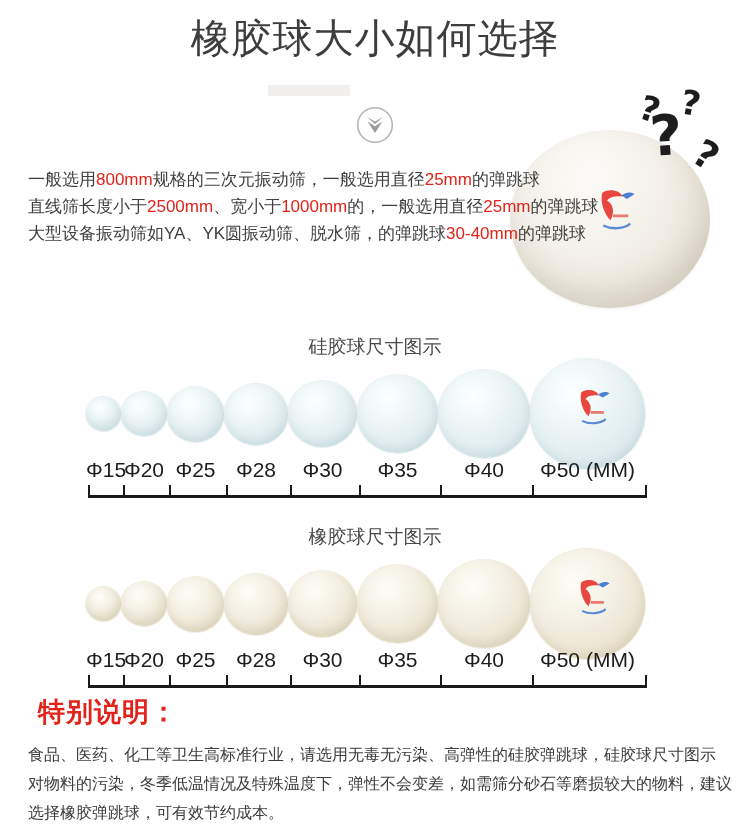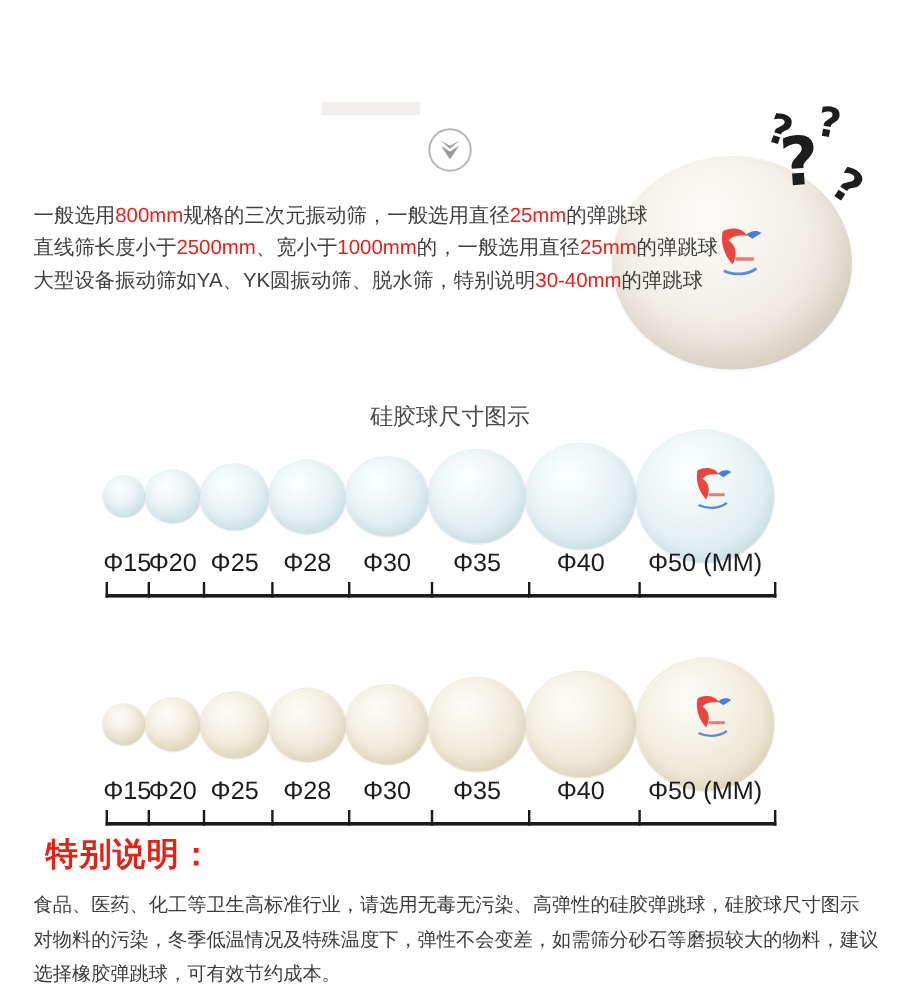--- a/index.html
+++ b/index.html
@@ -68,34 +68,35 @@
     font-size:27px;font-weight:700;color:#e2231a;letter-spacing:1px;
   }
   .note-body{position:absolute;left:28px;top:740px;width:715px;}
   .note-line{font-size:16px;line-height:29px;color:#3c3c3c;white-space:nowrap;}
 </style>
 </head>
 <body>
 
 <div class="page">
 
+  <h1 class="title">橡胶球大小如何选择</h1>
   <div class="smudge"></div>
 
   <div class="scroll-icon">
     <svg viewBox="0 0 38 38" width="38" height="38">
       <circle cx="19" cy="19" r="17.3" fill="none" stroke="#b5b5b5" stroke-width="1.6"></circle>
       <path d="M11 11 L19 18 L27 11 L19 15.4 Z" fill="#9b9b9b"></path>
       <path d="M11.5 15.5 L19 27 L26.5 15.5 L19 20.2 Z" fill="#9b9b9b"></path>
     </svg>
   </div>
 
   <div class="guide" id="guide">
       <div class="guide-line"><span>一般选用</span><span class="red">800mm</span><span>规格的三次元振动筛，一般选用直径</span><span class="red">25mm</span><span>的弹跳球</span></div>
       <div class="guide-line"><span>直线筛长度小于</span><span class="red">2500mm</span><span>、宽小于</span><span class="red">1000mm</span><span>的，一般选用直径</span><span class="red">25mm</span><span>的弹跳球</span></div>
-      <div class="guide-line"><span>大型设备振动筛如YA、YK圆振动筛、脱水筛，特别说明</span><span class="red">30-40mm</span><span>的弹跳球</span></div>
+      <div class="guide-line"><span>大型设备振动筛如YA、YK圆振动筛、脱水筛，的弹跳球</span><span class="red">30-40mm</span><span>的弹跳球</span></div>
     </div>
 
   <div class="hero">
     <div class="hero-ball">
       <div class="logo-mount">
           <svg viewBox="0 0 60 52">
             <path d="M22 6 C30 1.5 40 3.5 43 10 C36 9 30 10 27 14 C33 17.5 35.5 26 30.5 34.5 C24 28 19.5 16 22 6 Z" fill="#e8473f"></path>
             <path d="M42 9 C46 5.5 51.5 4.5 55.5 7.5 L47.5 12.5 Z" fill="#4a7fd4"></path>
             <rect x="33" y="28.5" width="16" height="3" rx="1" fill="#e87a70"></rect>
             <path d="M23 40 C32 44.5 44.5 43.5 51 38" stroke="#5b8bd8" stroke-width="2.4" fill="none"></path>
@@ -161,20 +162,21 @@
         <div class="seg" style="width: 57px;"></div>
         <div class="seg" style="width: 64px;"></div>
         <div class="seg" style="width: 69px;"></div>
         <div class="seg" style="width: 81px;"></div>
         <div class="seg" style="width: 92px;"></div>
         <div class="seg" style="width: 115px;"></div>
       </div>
   </section>
 
   <section class="diagram d2">
+    <div class="dtitle">橡胶球尺寸图示</div>
     <div class="balls">
         <div class="ball-cell" style="width: 35px;">
           <div class="ball rubber" style="width: 35px; height: 34px;"></div>
         </div>
         <div class="ball-cell" style="width: 46px;">
           <div class="ball rubber" style="width: 46px; height: 44px;"></div>
         </div>
         <div class="ball-cell" style="width: 57px;">
           <div class="ball rubber" style="width: 57px; height: 55px;"></div>
         </div>

